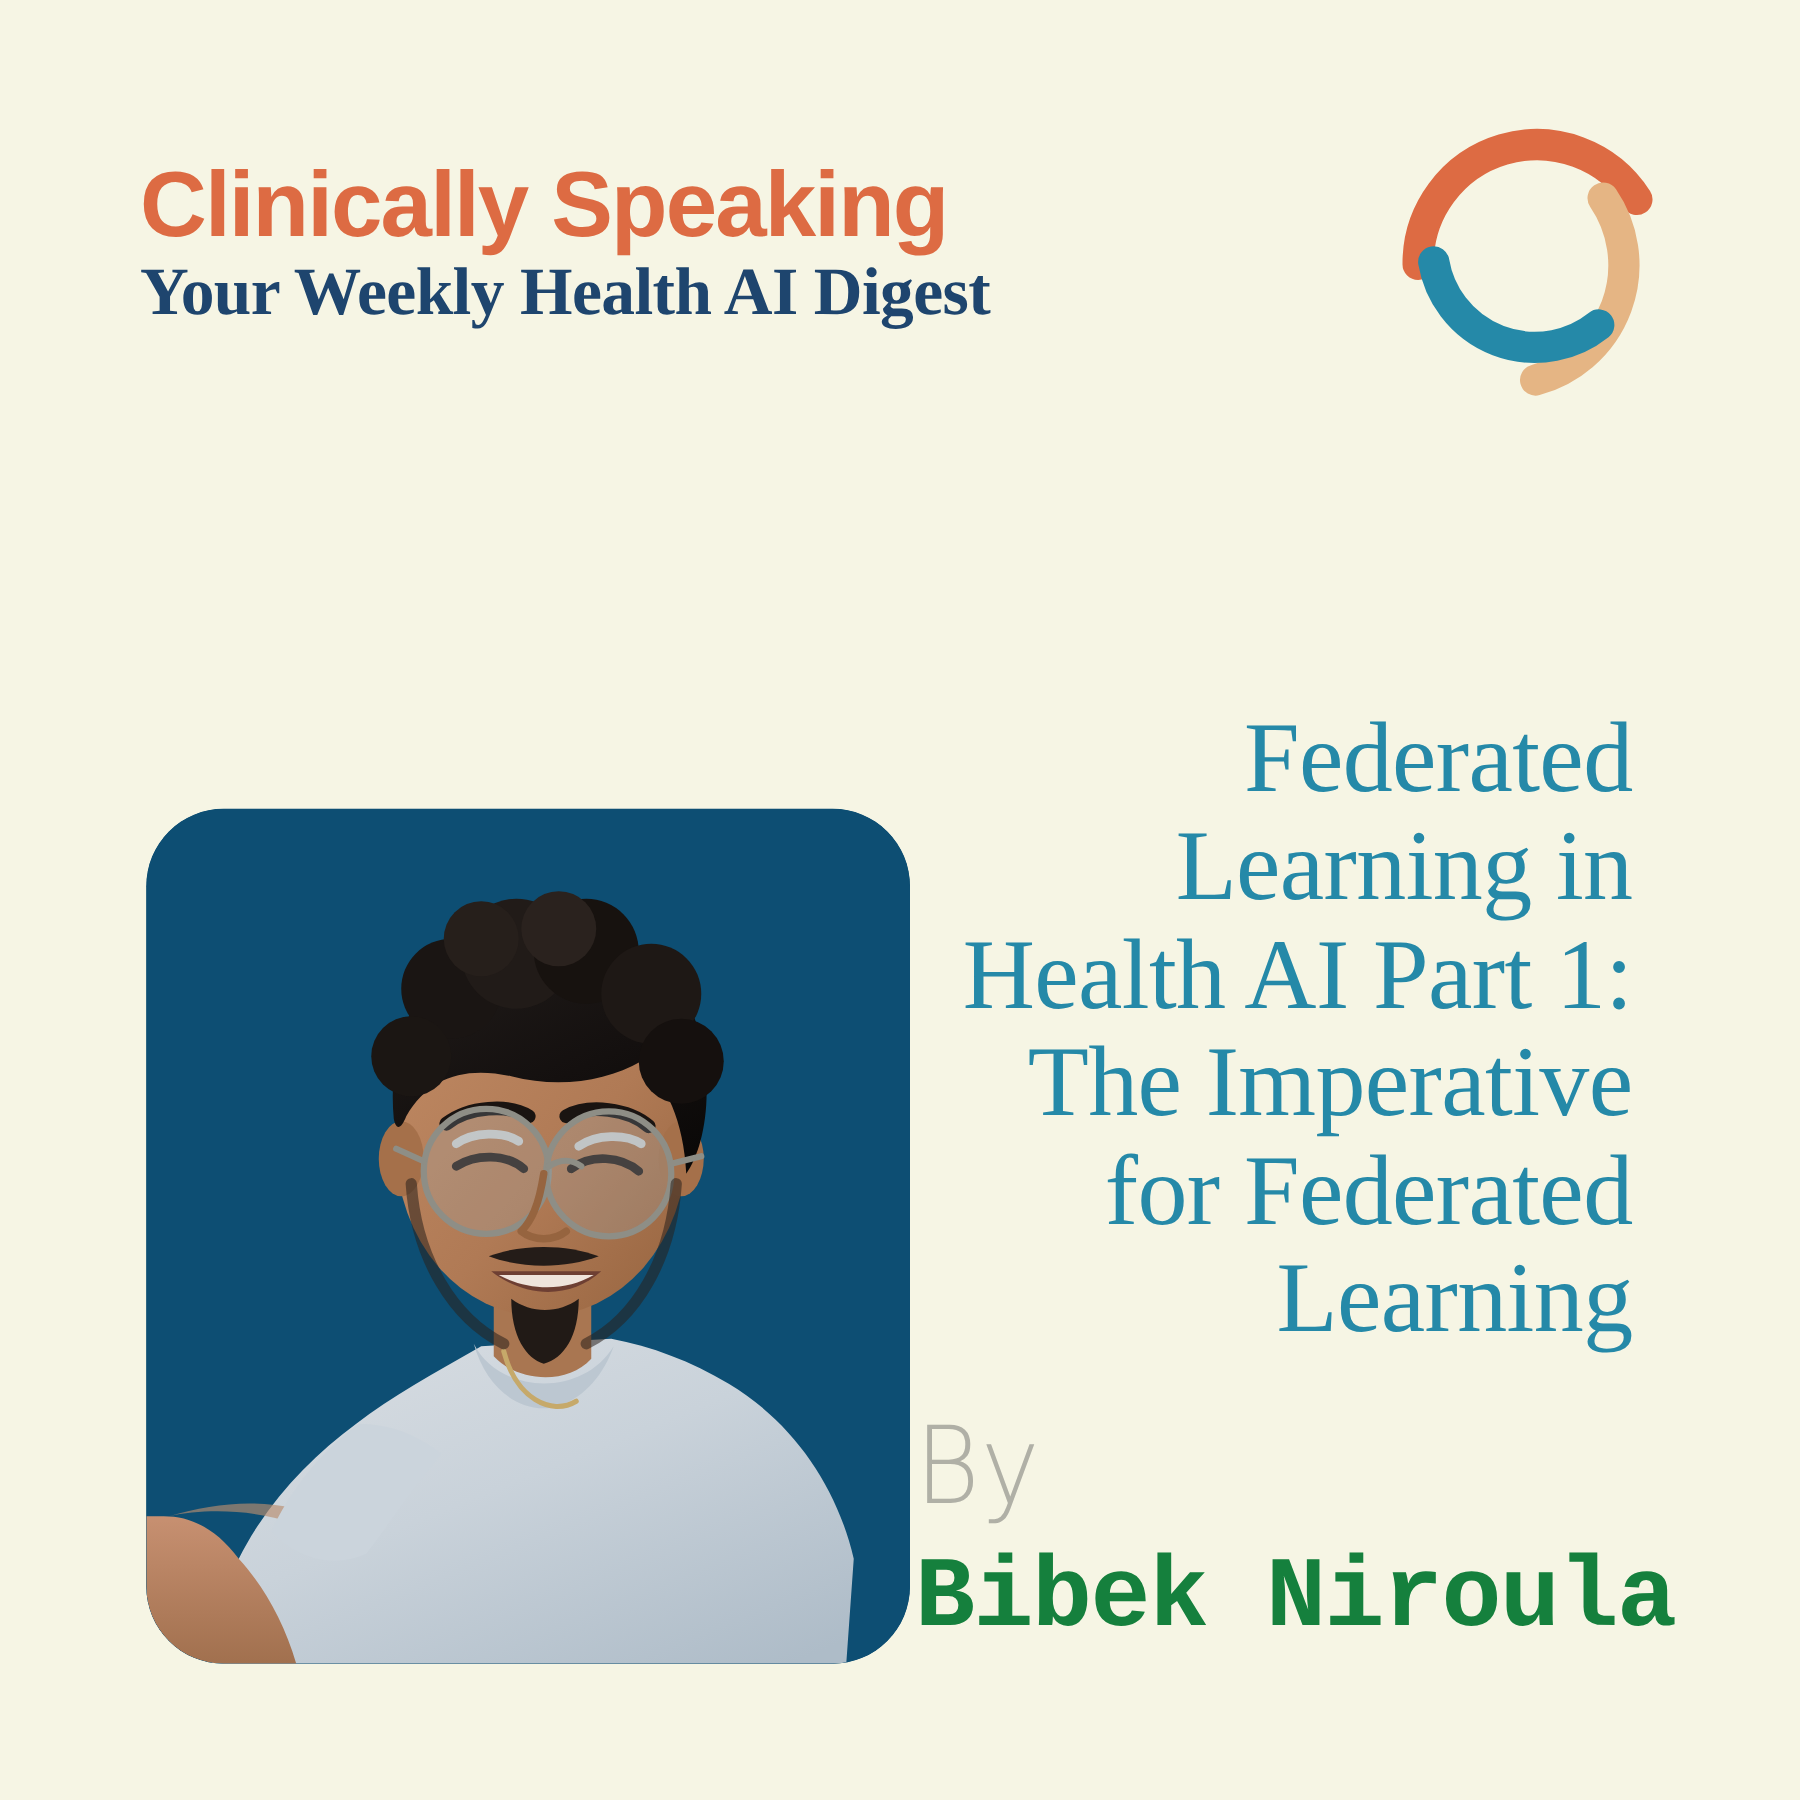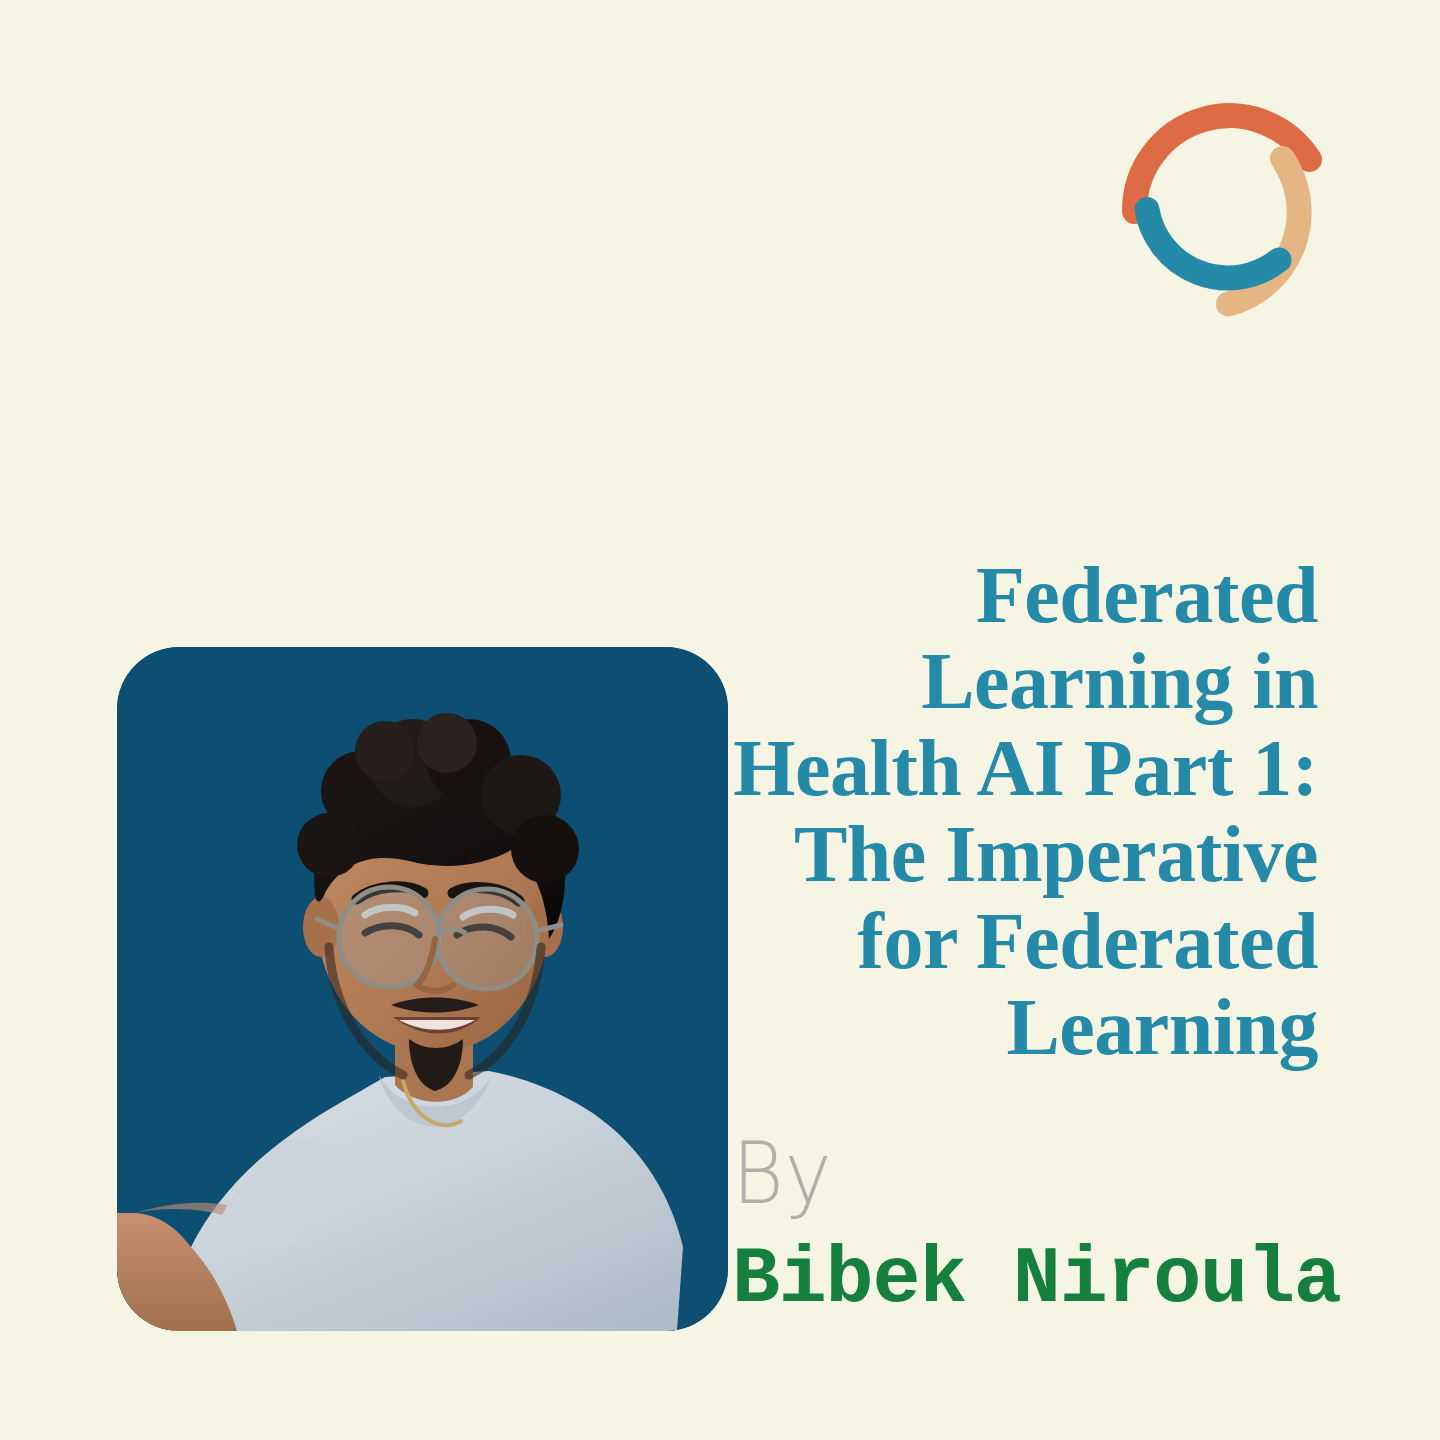--- a/index.html
+++ b/index.html
@@ -72,26 +72,26 @@
   .portrait-card svg { display: block; width: 100%; height: 100%; }
 
   
   .article-title {
     position: absolute;
     right: 118px;
     top: 548px;
     width: 590px;
     text-align: right;
     font-family: "Liberation Serif", "DejaVu Serif", serif;
-    font-weight: 700;
+    font-weight: 400;
     font-size: 80px;
     line-height: 1.08;
     letter-spacing: -0.5px;
     color: #2589A8;
-    margin: 4px;
+    margin: 16px;
   }
 
   
   .byline {
     position: absolute;
     right: 88px;
     top: 1130px;
     width: 620px;
     text-align: left;
   }
@@ -119,20 +119,24 @@
     letter-spacing: -1.2px;
     color: #15803d;
     white-space: nowrap;
   }
 </style>
 </head>
 <body>
 
 <div class="poster">
 
+  <div class="masthead">
+    <div class="brand-title">Clinically Speaking</div>
+    <div class="brand-tagline">Your Weekly Health AI Digest</div>
+  </div>
 
   <div class="logo-mark">
     <svg viewBox="0 0 226 226" xmlns="http://www.w3.org/2000/svg" aria-hidden="true">
 
       <path d="M 18.5 115.5 A 95 95 0 0 1 193.5 63.5" fill="none" stroke="#DD6B43" stroke-width="25" stroke-linecap="round"></path>
 
       <path d="M 166.5 62.5 A 95 95 0 0 1 112.5 208" fill="none" stroke="#E5B584" stroke-width="25" stroke-linecap="round"></path>
 
       <path d="M 31 113.5 A 82 82 0 0 0 163 164" fill="none" stroke="#2589A8" stroke-width="25" stroke-linecap="round"></path>
     </svg>

